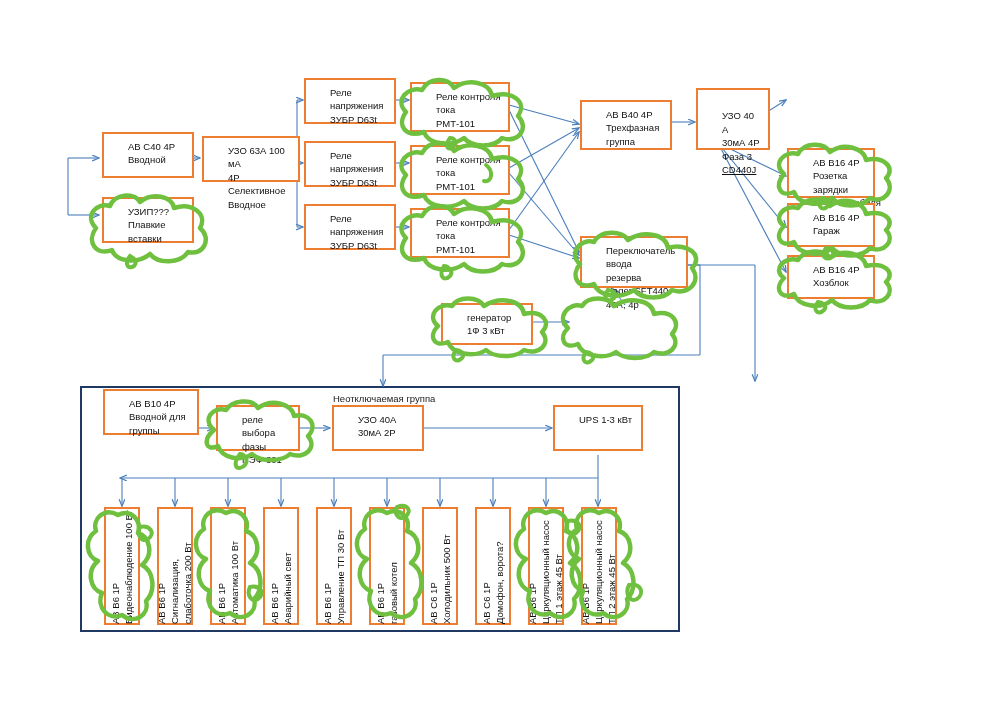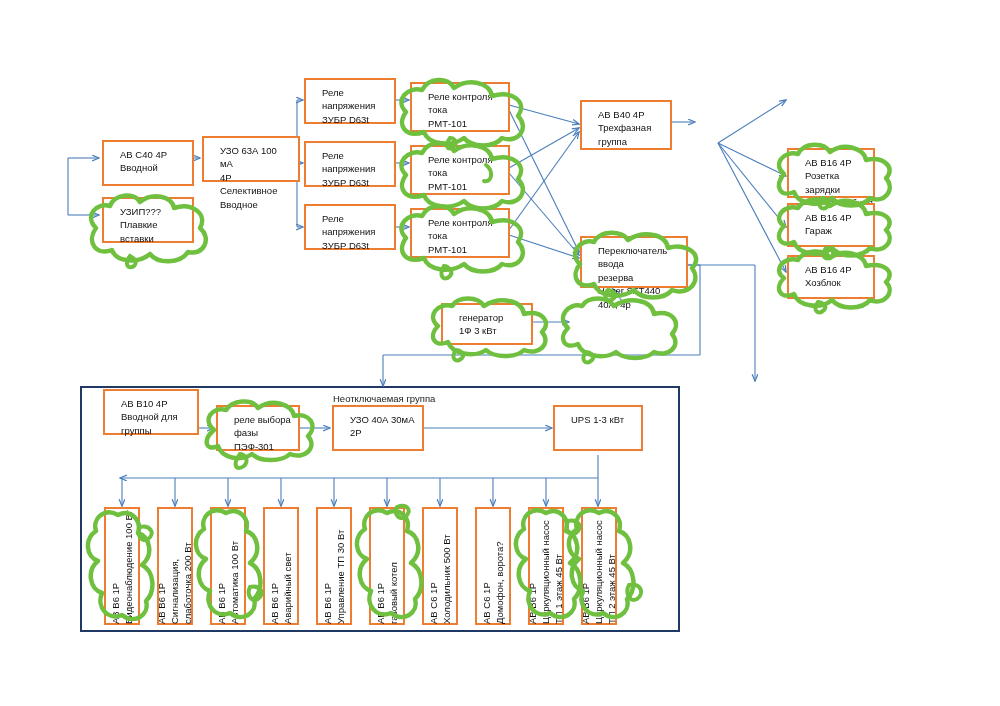--- a/index.html
+++ b/index.html
@@ -38,21 +38,21 @@
     font-size: 9.5px;
     color: #1a1a1a;
     white-space: nowrap;
   }
   
   .node {
     position: absolute;
     border: 2px solid #ED7D31;
     background: #ffffff;
     z-index: 4;
-    padding: 6px 7px 4px 16px;
+    padding: 6px 7px 4px 24px;
     font-size: 9.5px;
     line-height: 13.4px;
     color: #111111;
     white-space: pre-line;
   }
   .node.vert {
     padding: 0;
     z-index: 4;
   }
   .vert-inner {
@@ -152,21 +152,21 @@
       <path d="M440,478 L440,506" marker-end="url(#ah)"></path>
       <path d="M493,478 L493,506" marker-end="url(#ah)"></path>
       <path d="M546,478 L546,506" marker-end="url(#ah)"></path>
       <path d="M598,478 L598,506" marker-end="url(#ah)"></path>
     </g>
   </svg>
 
   <div class="group-frame" style="left:80px; top:386px; width:600px; height:246px;"></div>
   <div class="group-caption" style="left:333px; top:393px;">Неотключаемая группа</div>
 
-  <div class="node" style="left:102px; top:140px; width:92px; height:46px;">АВ С40 4Р
+  <div class="node" style="left:102px; top:132px; width:92px; height:46px;">АВ С40 4Р
 Вводной</div>
 
   <div class="node" style="left:102px; top:197px; width:92px; height:46px;">УЗИП???
 Плавкие вставки</div>
 
   <div class="node" style="left:202px; top:136px; width:98px; height:46px;">УЗО 63А 100 мА
 4Р Селективное
 Вводное</div>
 
   <div class="node" style="left:304px; top:78px; width:92px; height:46px;">Реле напряжения
@@ -183,20 +183,26 @@
 тока
 РМТ-101</div>
   <div class="node" style="left:410px; top:208px; width:100px; height:50px;">Реле контроля
 тока
 РМТ-101</div>
 
   <div class="node" style="left:580px; top:100px; width:92px; height:50px;">АВ В40 4Р
 Трехфазная
 группа</div>
 
+  <div class="node" style="left:696px; top:88px; width:74px; height:62px;">
+    <span>УЗО 40 А
+30мА 4Р
+Фаза 3
+<u>CD440J</u></span>
+  </div>
 
   <div class="node" style="left:787px; top:148px; width:88px; height:50px;">АВ В16 4Р
 Розетка зарядки
 электромобиля</div>
   <div class="node" style="left:787px; top:203px; width:88px; height:44px;">АВ В16 4Р
 Гараж</div>
   <div class="node" style="left:787px; top:255px; width:88px; height:44px;">АВ В16 4Р
 Хозблок</div>
 
   <div class="node" style="left:580px; top:236px; width:108px; height:52px;">Переключатель ввода

